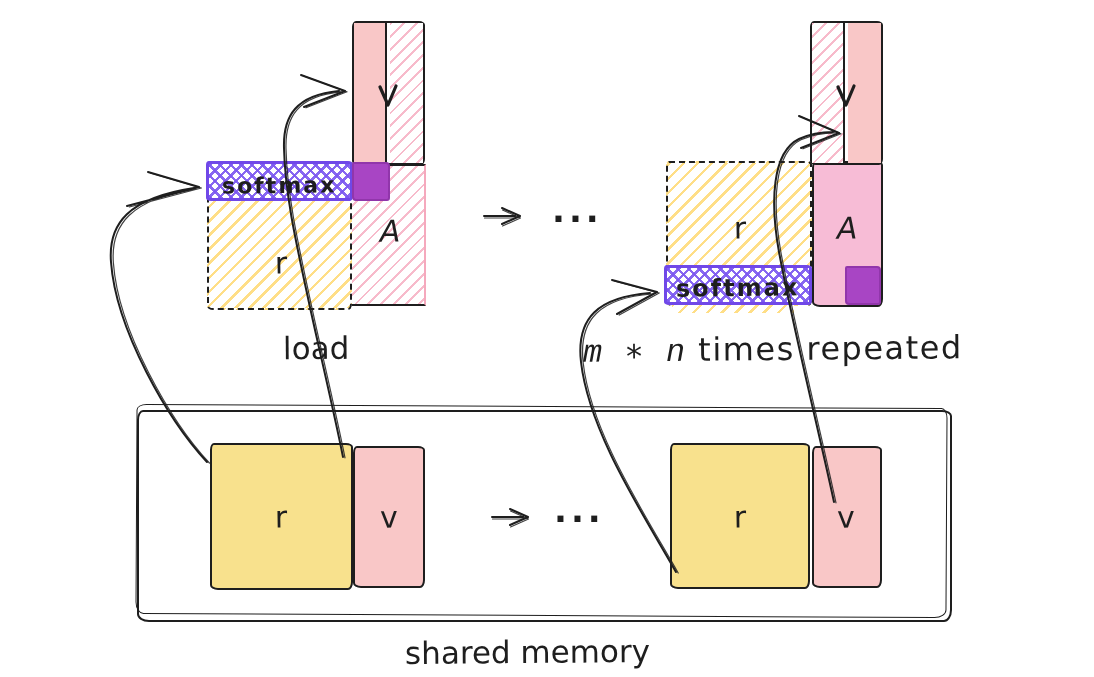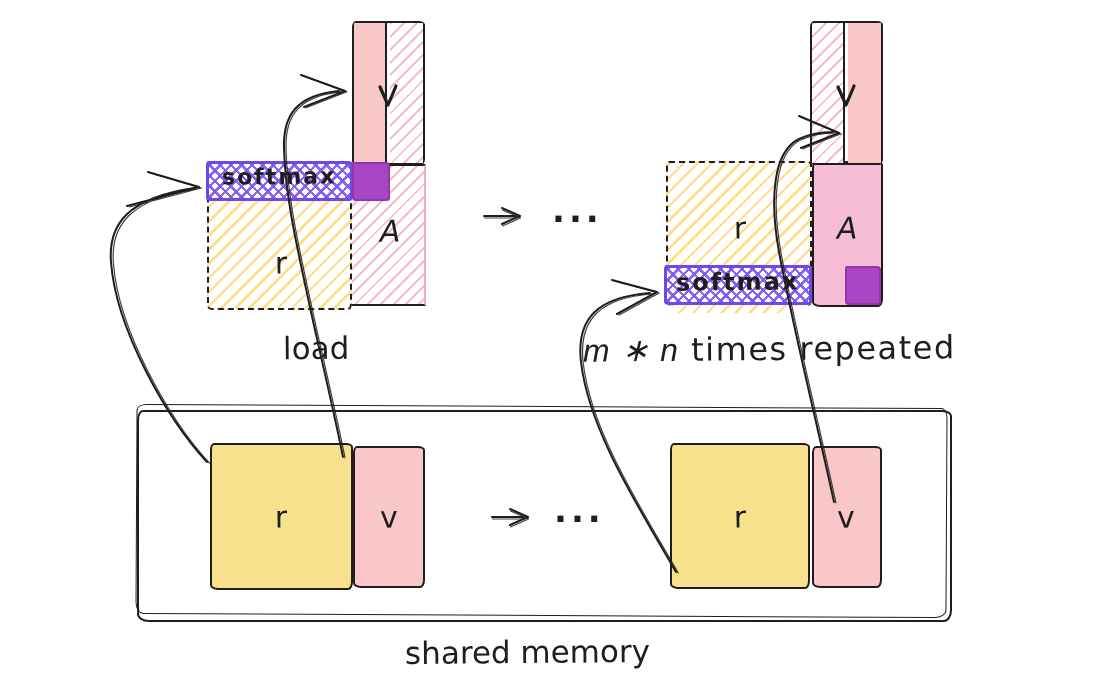--- a/index.html
+++ b/index.html
@@ -8,31 +8,31 @@
   .abs{position:absolute;}
   
   .hatchY{background-color:#fff;background-image:repeating-linear-gradient(135deg,rgba(255,205,70,.65) 0 2.5px,transparent 2.5px 10px);}
   .hatchP{background-color:#fff;background-image:repeating-linear-gradient(135deg,rgba(243,150,175,.65) 0 2px,transparent 2px 9px);}
   .crossV{background-color:#fff;background-image:
       repeating-linear-gradient(135deg,rgba(123,87,240,.9) 0 2.5px,transparent 2.5px 7.5px),
       repeating-linear-gradient(45deg,rgba(123,87,240,.9) 0 2.5px,transparent 2.5px 7.5px);}
   
   .dashbox{border:2.5px dashed #1e1e1e;border-radius:3px 5px 4px 6px/5px 3px 6px 4px;box-sizing:border-box;}
   .solidbox{border:2.5px solid #1e1e1e;border-radius:4px 7px 5px 8px/7px 4px 8px 5px;box-sizing:border-box;}
-  .softmax{border:3px solid #7048e8;box-sizing:border-box;display:flex;align-items:flex-start;justify-content:center;
+  .softmax{border:3px solid #7048e8;box-sizing:border-box;display:flex;align-items:flex-end;justify-content:center;
            border-radius:3px 5px 3px 5px/4px 3px 5px 3px;}
   .softmax span{font-size:22px;font-weight:600;letter-spacing:2px;color:#1e1e1e;transform:rotate(-0.6deg);}
   .purple{background:#a845c4;border:2px solid #9136ab;box-sizing:border-box;border-radius:2px 4px 3px 4px;}
   .vbar{box-sizing:border-box;border:2.5px solid #1e1e1e;border-radius:4px 6px 4px 6px/6px 4px 6px 4px;}
   .vhalf{position:absolute;top:0;bottom:0;box-sizing:border-box;}
   
   .lbl{position:absolute;transform:translate(-50%,-50%) rotate(-1deg);font-size:30px;font-weight:500;white-space:nowrap;}
   .lbl.it{font-style:italic;}
   .cap{position:absolute;font-size:31px;font-weight:500;white-space:nowrap;transform:rotate(-0.5deg);}
-  .mathseg{font-family:Liberation Sans, sans-serif;font-style:italic;font-weight:500;text-align:center;}
+  .mathseg{font-family:Liberation Mono, monospace;font-style:italic;font-weight:500;text-align:center;}
   .dots{position:absolute;font-size:34px;font-weight:900;letter-spacing:4px;}
   
   .smrect{border:2.3px solid #1e1e1e;border-radius:6px 10px 8px 12px/10px 6px 12px 8px;box-sizing:border-box;}
   .smrect2{position:absolute;left:-3px;top:-6px;right:3px;bottom:4px;border:1.6px solid #1e1e1e;
            border-radius:10px 6px 12px 8px/6px 10px 8px 12px;transform:rotate(.3deg);pointer-events:none;}
   svg.overlay{position:absolute;left:0;top:0;z-index:30;pointer-events:none;}
   svg.overlay path{fill:none;stroke:#1e1e1e;stroke-width:2;stroke-linecap:round;stroke-linejoin:round;}
   svg.overlay path.echo{stroke-width:1.2;opacity:.85;}
   svg.overlay path.thick{stroke-width:3.2;}
 </style>

